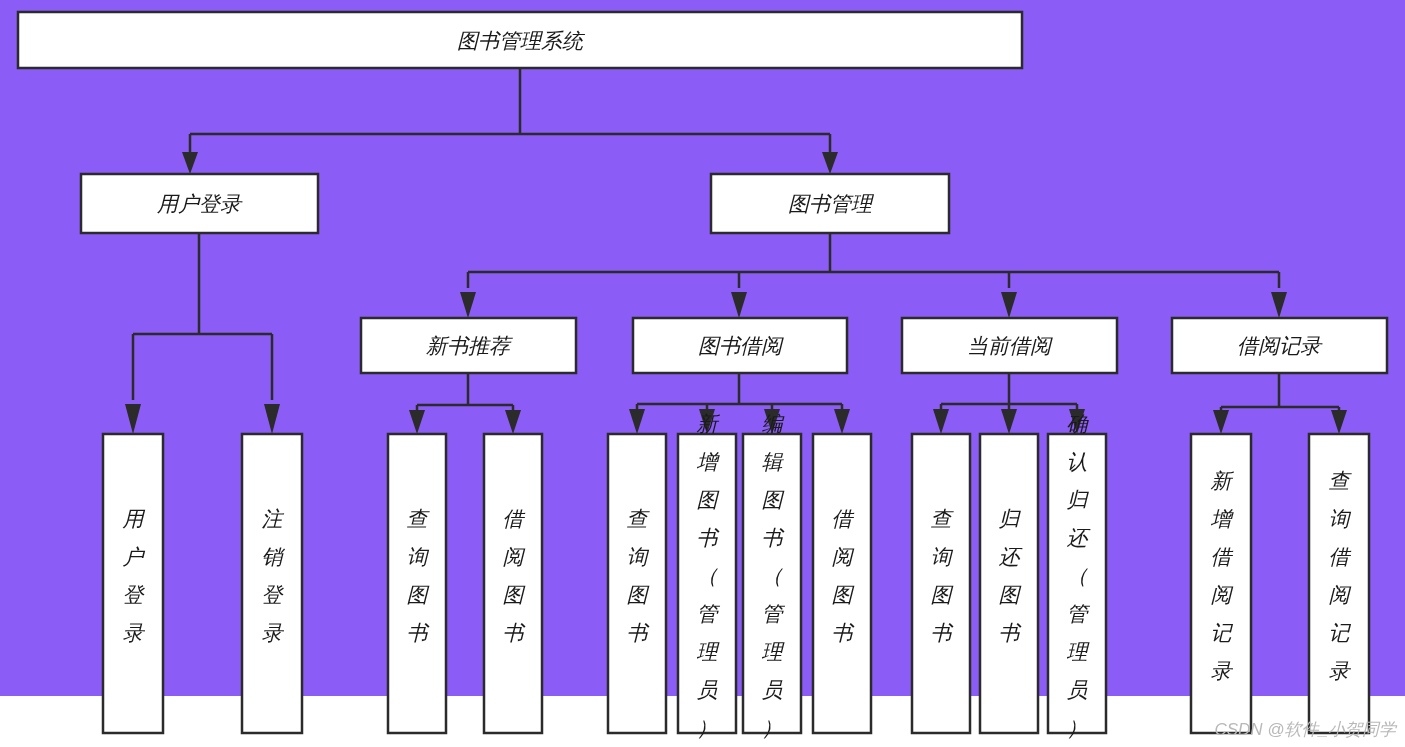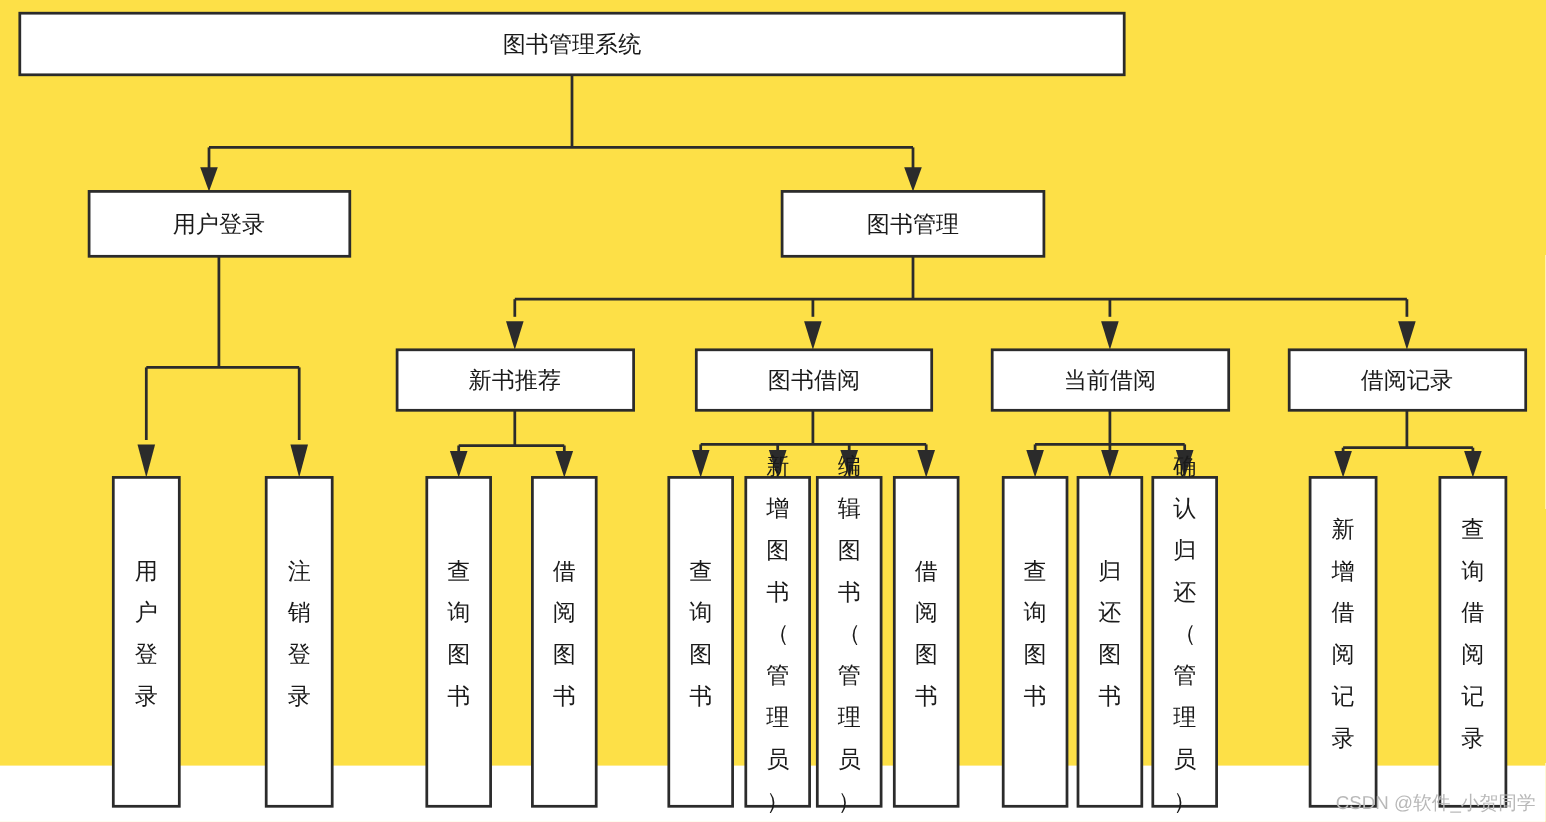--- a/index.html
+++ b/index.html
@@ -11,21 +11,22 @@
   body {
     width: 1405px;
     height: 747px;
     font-family: "Liberation Sans", "DejaVu Sans", sans-serif;
     overflow: hidden;
   }
   #diagram-root {
     position: relative;
     width: 1405px;
     height: 696px;
-    background: #fde047;
+    background: #8b5cf6;
+    font-style: italic;
   }
   svg#diagram-svg {
     position: absolute;
     left: 0;
     top: 0;
     width: 1405px;
     height: 747px;
     display: block;
   }
   .node-box {

